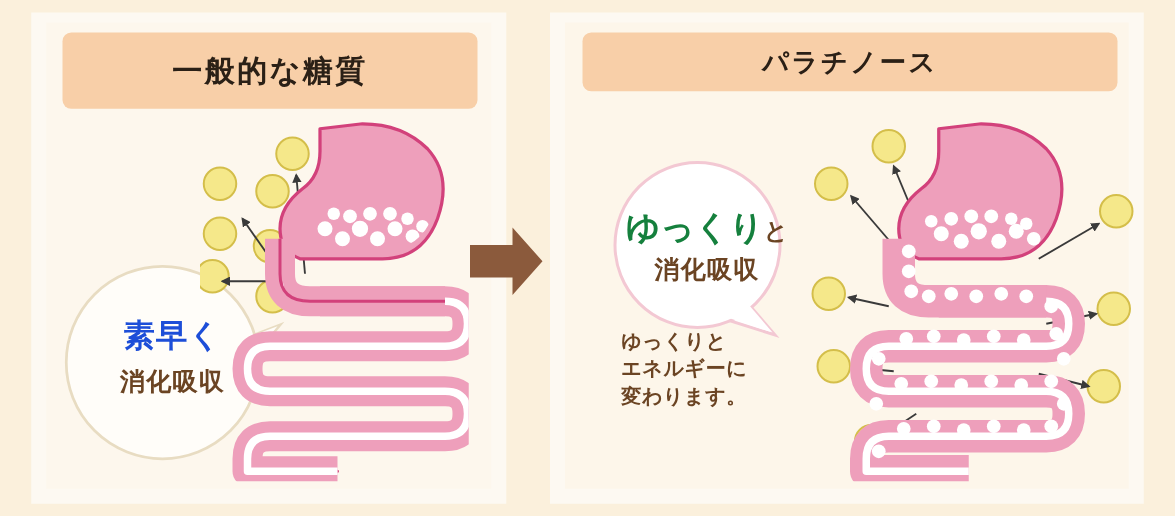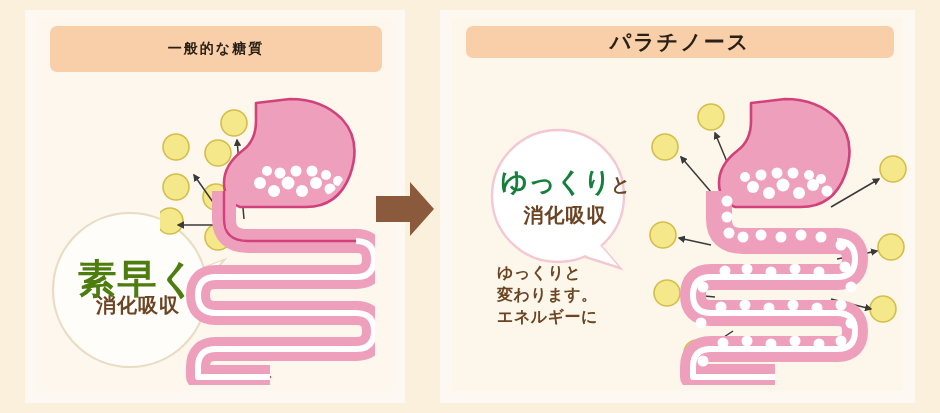--- a/index.html
+++ b/index.html
@@ -22,35 +22,35 @@
   
   .header-pill{
     position:absolute;
     background:#F8CFA8;
     border-radius:7px;
     display:flex;align-items:center;justify-content:center;
     color:#2B2016;
     font-weight:bold;
     letter-spacing:2px;
   }
-  .header-left{left:50px;top:26px;width:332px;height:46px;font-size:14px;}
-  .header-right{left:466px;top:26px;width:428px;height:32px;font-size:21px;}
+  .header-left{left:50px;top:26px;width:332px;height:61px;font-size:24px;}
+  .header-right{left:466px;top:26px;width:428px;height:47px;font-size:21px;}
 
   
   .arrow-wrap{position:absolute;left:374px;top:178px;width:62px;height:62px;}
   .arrow-wrap svg{display:block;}
 
   
   .bubble{position:absolute;}
   .bubble svg{position:absolute;left:0;top:0;}
   .bubble-text{position:absolute;width:100%;text-align:center;}
 
   .bubble-left{left:48px;top:208px;width:180px;height:165px;}
   .bubble-left .line1{
-    top:44px;font-size:39px;font-weight:bold;color:#4d7c0f;letter-spacing:1px;
+    top:44px;font-size:25px;font-weight:bold;color:#1d4ed8;letter-spacing:1px;
   }
   .bubble-left .line2{
     top:84px;font-size:20px;font-weight:bold;color:#6B4423;letter-spacing:1px;
   }
 
   .bubble-right{left:478px;top:128px;width:175px;height:145px;}
   .bubble-right .line1{
     top:36px;font-size:27px;font-weight:bold;letter-spacing:0px;
   }
   .bubble-right .line1 .hi{color:#15803d;}
@@ -214,22 +214,22 @@
       <path d="M116 110 L140 138 L104 126 Z" fill="#FFFFFF" stroke="none"></path>
     </svg>
     <div class="bubble-text line1">
       <span class="hi">ゆっくり</span><span class="to">と</span>
     </div>
     <div class="bubble-text line2">消化吸収</div>
   </div>
 
   <div class="caption">
     <div>ゆっくりと</div>
+    <div>エネルギーに</div>
     <div>変わります。</div>
-    <div>エネルギーに</div>
   </div>
 
   <div class="organ organ-right">
     <svg width="285" height="290" viewBox="0 0 285 290">
       <defs>
         <clipPath id="clipStomachR">
           <path d="M126 8 L126 26 Q126 46 112 56 Q94 70 94 88 Q94 106 110 112
                    L176 112 Q208 112 220 80 Q232 46 212 24 Q192 4 160 4 Z"></path>
         </clipPath>
         <clipPath id="clipCoilR">

